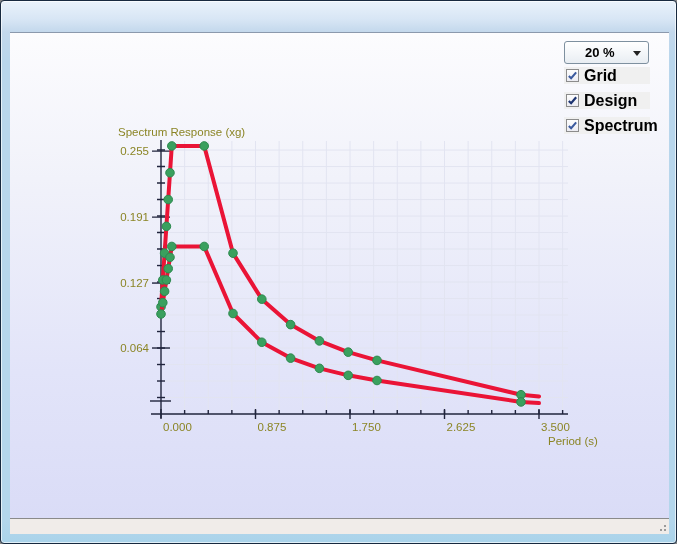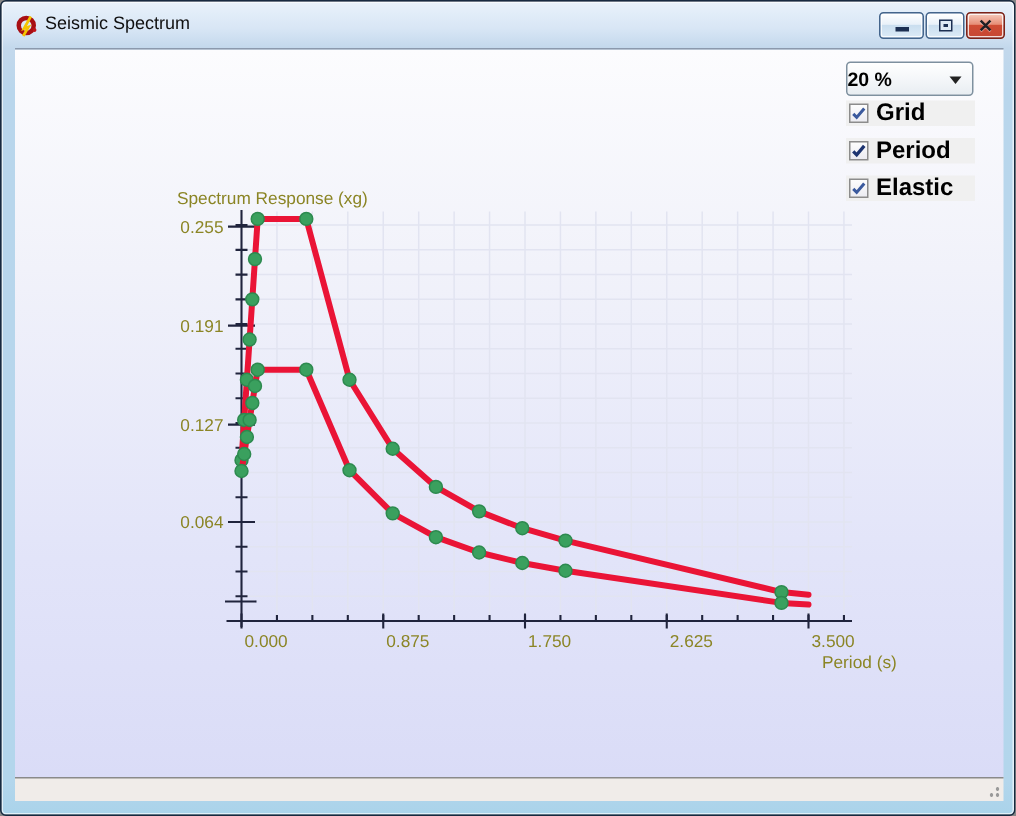--- a/index.html
+++ b/index.html
@@ -23,60 +23,41 @@
   .glyph-max:after{content:"";position:absolute;left:2px;top:2px;width:3px;height:2px;background:#1c2f52;}
   .glyph-x{font-size:12px;font-weight:bold;color:#1f1f24;line-height:1;text-shadow:0 1px 0 rgba(255,255,255,.45);}
   
   .client{position:absolute;left:9px;top:31px;width:659px;height:486px;
     background:linear-gradient(180deg,#fcfcfe 0%,#f1f2fa 30%,#e2e4f9 70%,#dadcf7 100%);
     border-top:1px solid #8b99ad;box-sizing:border-box;}
   .chart-svg{position:absolute;left:0;top:0;width:677px;height:544px;}
   
   .combo{position:absolute;left:563px;top:40px;width:85px;height:23px;box-sizing:border-box;
     border:1px solid #7e909f;border-radius:3px;background:linear-gradient(180deg,#ffffff,#f2f5f8 60%,#e8edf2);
-    font-size:13px;font-weight:bold;color:#000;display:flex;align-items:center;padding-left:0;}
+    font-size:13px;font-weight:bold;color:#000;display:flex;align-items:center;padding-left:20px;}
   .combo-arrow{position:absolute;right:7px;top:9px;width:0;height:0;
     border-left:4px solid transparent;border-right:4px solid transparent;border-top:5px solid #222;}
   .cb-row{position:absolute;left:563px;width:86px;height:17px;background:#f0f0f0;
     display:flex;align-items:center;gap:5px;font-size:16px;font-weight:bold;color:#000;}
   .cb{width:13px;height:13px;margin-left:2px;background:linear-gradient(180deg,#fdfdfd,#ececf2);
     border:1px solid #8c8c8c;box-sizing:border-box;display:flex;align-items:center;justify-content:center;}
   
   .statusbar{position:absolute;left:9px;top:517px;width:659px;height:16px;background:#f0ece9;
     border-top:1px solid #8a8a8a;box-sizing:border-box;font-size:11px;color:#444;}
   .grip{position:absolute;right:2px;bottom:2px;width:10px;height:10px;
     background:
      radial-gradient(circle at 8px 8px,#9a9a9a 1px,transparent 1.4px),
      radial-gradient(circle at 8px 4px,#9a9a9a 1px,transparent 1.4px),
      radial-gradient(circle at 4px 8px,#9a9a9a 1px,transparent 1.4px);}
 </style>
 </head>
 <body>
 
 <div class="window">
 
-  <div class="titlebar">
-    <svg class="title-icon" viewBox="0 0 16 16">
-      <circle cx="7.5" cy="8" r="5" fill="none" stroke="#a80f14" stroke-width="3"></circle>
-      <path d="M10.5 2 L6 10 L9 9 L5.5 15" fill="none" stroke="#f5c400" stroke-width="1.8"></path>
-      <circle cx="13" cy="11" r="1.3" fill="#c01318"></circle>
-    </svg>
-    <span class="title-text">Seismic Spectrum</span>
-    <div class="winbtns">
-      <div class="wbtn min">
-          <div class="glyph-min"></div>
-        </div>
-      <div class="wbtn max">
-          <div class="glyph-max"></div>
-        </div>
-      <div class="wbtn close">
-          <span class="glyph-x">✕</span>
-        </div>
-    </div>
-  </div>
 
   <div class="client"></div>
   <svg class="chart-svg" id="chart" viewBox="0 0 677 544">
       <g stroke="#e2e4f1" stroke-width="1">
         <line x1="183.625" y1="140" x2="183.625" y2="413"></line>
         <line x1="207.25" y1="140" x2="207.25" y2="413"></line>
         <line x1="230.875" y1="140" x2="230.875" y2="413"></line>
         <line x1="254.5" y1="140" x2="254.5" y2="413"></line>
         <line x1="278.125" y1="140" x2="278.125" y2="413"></line>
         <line x1="301.75" y1="140" x2="301.75" y2="413"></line>
@@ -218,29 +199,29 @@
         </svg>
     </span>
     <span>Grid</span>
   </div>
   <div class="cb-row" style="top:91px">
     <span class="cb">
       <svg width="11" height="11" viewBox="0 0 12 12">
           <path d="M2 6.5 L4.5 9 L10 2.5" fill="none" stroke="#1d3470" stroke-width="2.4"></path>
         </svg>
     </span>
-    <span>Period</span>
+    <span>Design</span>
   </div>
   <div class="cb-row" style="top:116px">
     <span class="cb">
       <svg width="11" height="11" viewBox="0 0 12 12">
           <path d="M2 6.5 L4.5 9 L10 2.5" fill="none" stroke="#3b5a9e" stroke-width="2.2"></path>
         </svg>
     </span>
-    <span>Elastic</span>
+    <span>Spectrum</span>
   </div>
 
   <div class="statusbar">
     <span></span>
     <div class="grip"></div>
   </div>
 
 </div>
 
 </body></html>

